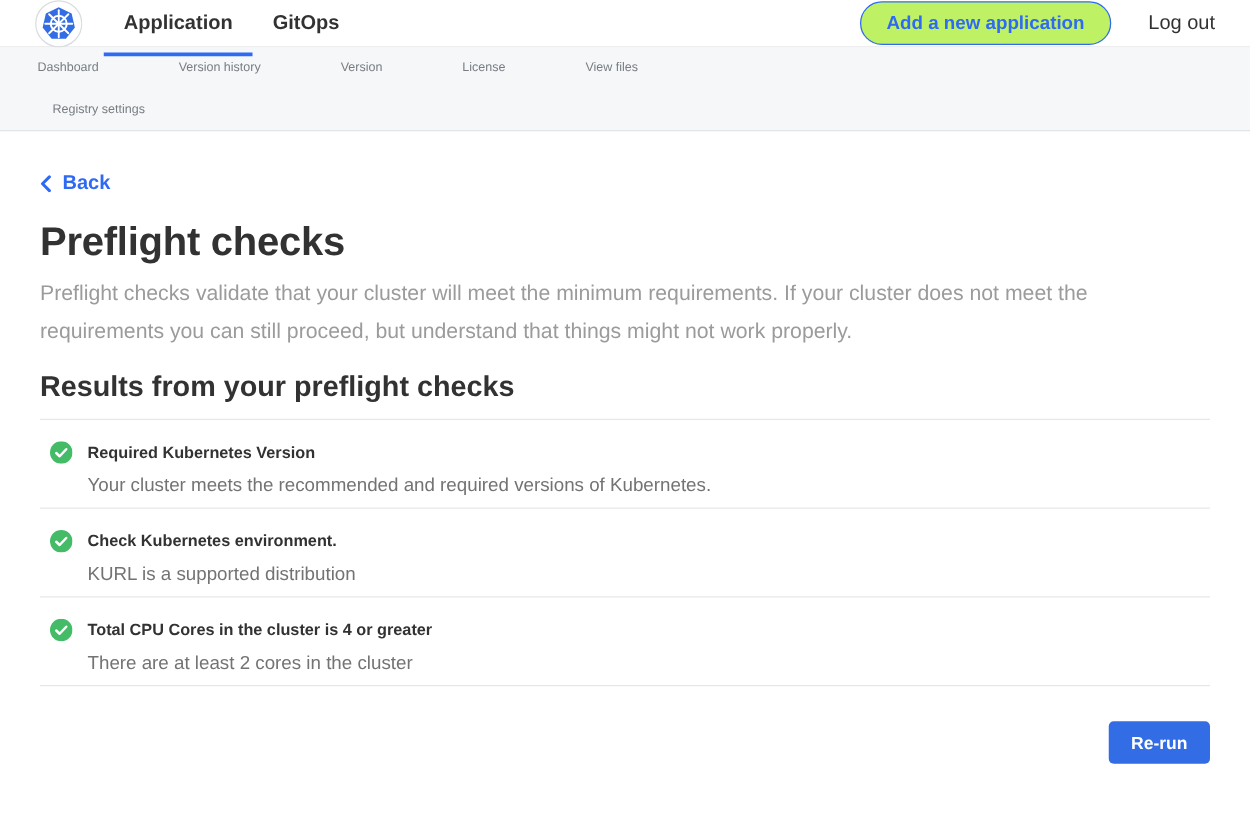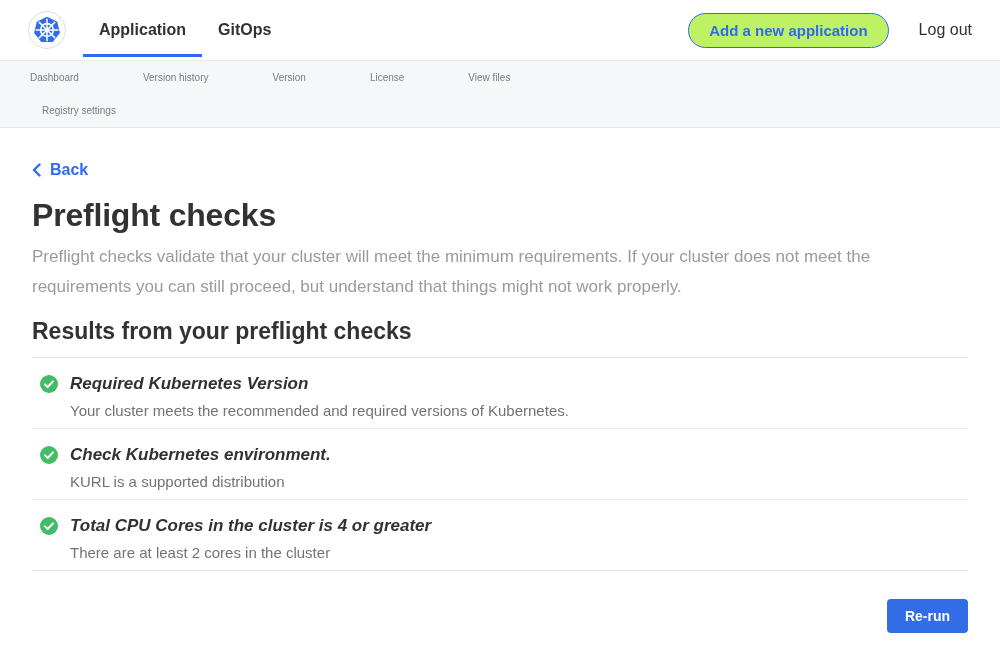--- a/index.html
+++ b/index.html
@@ -14,21 +14,21 @@
   *{box-sizing:border-box;margin:0;padding:0;}
   html,body{width:1000px;height:666px;overflow:hidden;}
   body{
     font-family:"Liberation Sans", sans-serif;
     background:#fff;
     color:var(--dark-text);
   }
 
   
   .topnav{
-    height:61px;
+    height:38px;
     display:flex;
     align-items:center;
     padding:0 28px;
     border-bottom:1px solid #e9e9e9;
     background:#fff;
   }
   .logo-wrap{width:38px;height:38px;margin-right:17px;flex:0 0 auto;}
   .top-tab{
     height:51px;
     display:flex;
@@ -128,26 +128,25 @@
     align-items:flex-start;
     padding:15px 0 8px;
     border-bottom:1px solid var(--border-gray);
   }
   .check-icon{
     width:18px;height:18px;
     flex:0 0 auto;
     margin:2px 12px 0 8px;
   }
   .check-title{
-    font-size:17px;
+    font-size:13px;
     font-weight:700;
     color:var(--dark-text);
     line-height:21px;
     margin-bottom:8px;
-    font-style:italic;
   }
   .check-message{
     font-size:15px;
     color:#737373;
     line-height:18px;
   }
 
   .footer-actions{
     margin-top:28px;
     display:flex;

